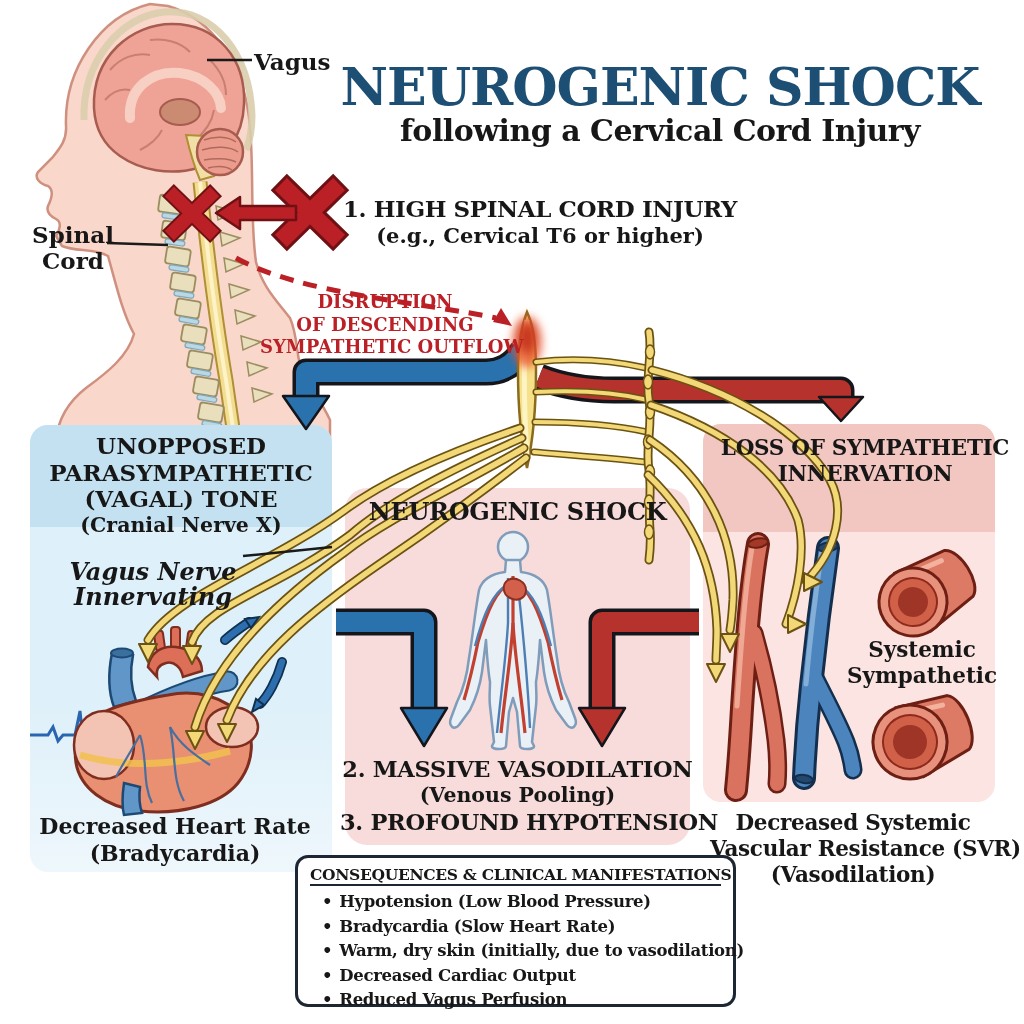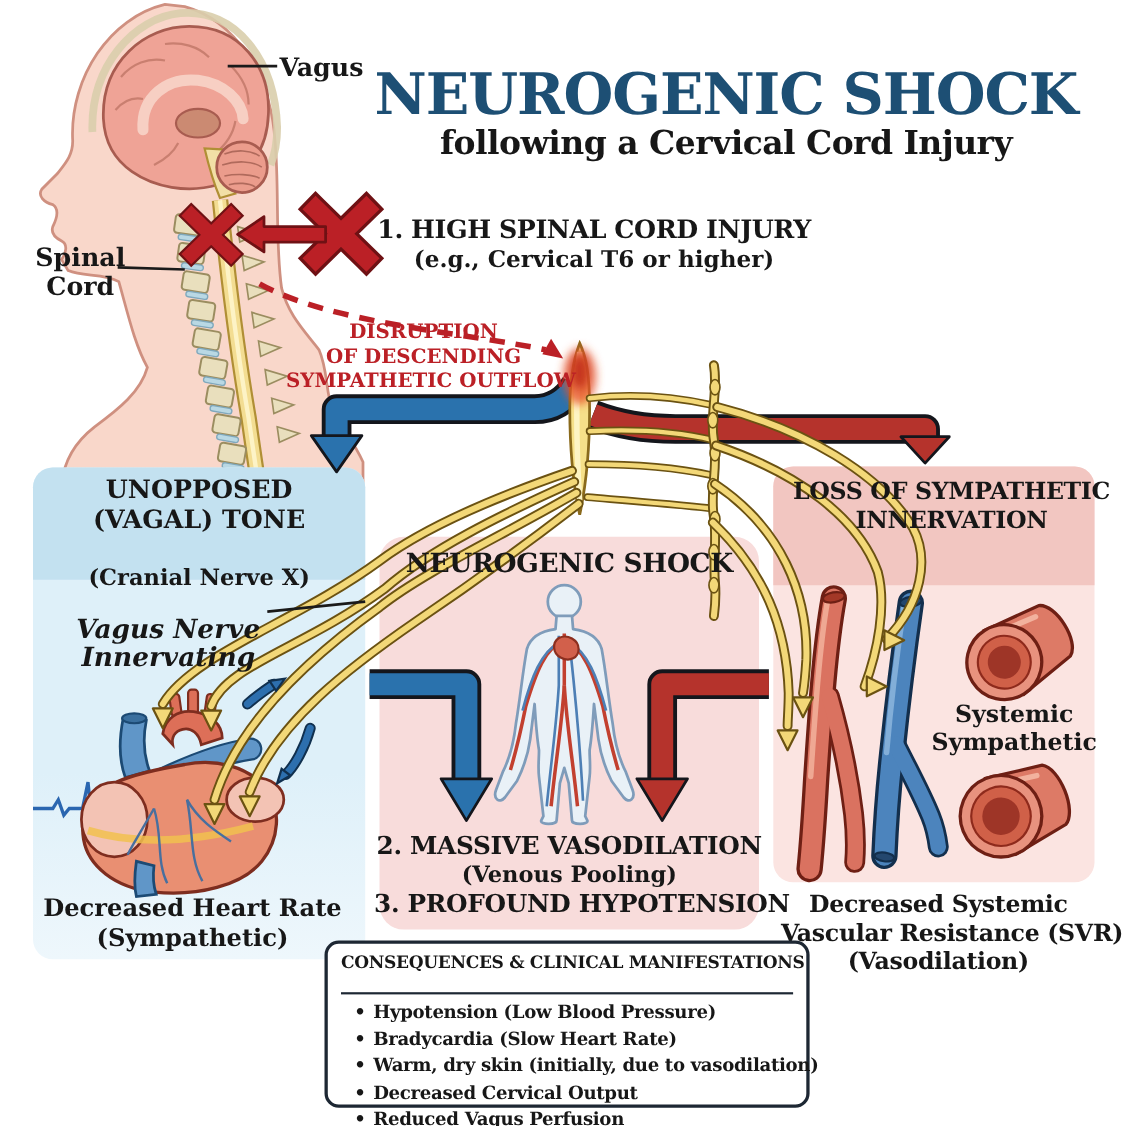--- a/index.html
+++ b/index.html
@@ -16,21 +16,21 @@
   #left-box-header{left:30px;top:425px;width:302px;height:102px;background:var(--box_blue_header);
     border-radius:18px 18px 0 0;}
   #middle-box{left:345px;top:488px;width:345px;height:357px;background:var(--box_pink_mid);border-radius:22px;}
   #right-box{left:703px;top:424px;width:292px;height:378px;background:var(--box_pink_body);}
   #right-box-header{left:703px;top:424px;width:292px;height:108px;background:var(--box_pink_header);
     border-radius:18px 18px 0 0;}
   
   #consequences-box{left:295px;top:855px;width:441px;height:152px;background:#ffffff;
     border:3px solid #1d2733;border-radius:13px;box-sizing:border-box;}
   #consequences-title{font-weight:bold;font-size:15.5px;letter-spacing:-0.3px;text-align:left;
-    margin:7px 12px 3px 12px;padding-bottom:18px;border-bottom:2.5px solid #1d2733;white-space:nowrap;}
+    margin:7px 12px 3px 12px;padding-bottom:0;border-bottom:2.5px solid #1d2733;white-space:nowrap;}
   #consequences-list{list-style:none;margin:4px 0 0 0;padding:0 0 0 24px;}
   #consequences-list li{font-weight:bold;font-size:16.5px;letter-spacing:-0.3px;line-height:24.6px;white-space:nowrap;}
   #consequences-list .blt{margin-right:7px;}
   
   #page-title{left:320px;top:56px;width:680px;font-size:52px;letter-spacing:-1px;color:var(--title_blue);}
   #page-subtitle{left:320px;top:113px;width:680px;font-size:30px;letter-spacing:-0.5px;}
   #brain-label{left:254px;top:48px;width:100px;font-size:23px;text-align:left;}
   #spinal-label{left:28px;top:222px;width:90px;font-size:23px;line-height:26px;}
   #step1-title{left:330px;top:195px;width:420px;font-size:23px;letter-spacing:-0.4px;}
   #step1-sub{left:330px;top:223px;width:420px;font-size:21px;}
@@ -391,32 +391,33 @@
   </div>
 
   <div class="abs txt" id="disruption-label" style="z-index:5">
     <div class="line">DISRUPTION</div>
     <div class="line">OF DESCENDING</div>
     <div class="line">SYMPATHETIC OUTFLOW</div>
   </div>
 
   <div class="abs txt" id="leftbox-title" style="z-index:5">
     <div class="line">UNOPPOSED</div>
+    <div class="line">PARASYMPATHETIC</div>
     <div class="line">(VAGAL) TONE</div>
   </div>
   <div class="abs txt" id="leftbox-sub" style="z-index:5">
     <div class="line">(Cranial Nerve X)</div>
   </div>
   <div class="abs txt" id="vagus-label" style="z-index:5">
     <div class="line">Vagus Nerve</div>
     <div class="line">Innervating</div>
   </div>
   <div class="abs txt" id="heart-caption" style="z-index:5">
     <div class="line">Decreased Heart Rate</div>
-    <div class="line">(Sympathetic)</div>
+    <div class="line">(Bradycardia)</div>
   </div>
 
   <div class="abs txt" id="middlebox-title" style="z-index:5">
     <div class="line">NEUROGENIC SHOCK</div>
   </div>
   <div class="abs txt" id="step2-label" style="z-index:5">
     <div class="line">2. MASSIVE VASODILATION</div>
   </div>
   <div class="abs txt" id="step2-sub" style="z-index:5">
     <div class="line">(Venous Pooling)</div>
@@ -438,18 +439,18 @@
     <div class="line">Vascular Resistance (SVR)</div>
     <div class="line">(Vasodilation)</div>
   </div>
 
   <div class="abs" id="consequences-box" style="z-index:5">
     <div id="consequences-title">CONSEQUENCES &amp; CLINICAL MANIFESTATIONS</div>
     <ul id="consequences-list">
       <li><span class="blt">•</span><span>Hypotension (Low Blood Pressure)</span></li>
       <li><span class="blt">•</span><span>Bradycardia (Slow Heart Rate)</span></li>
       <li><span class="blt">•</span><span>Warm, dry skin (initially, due to vasodilation)</span></li>
-      <li><span class="blt">•</span><span>Decreased Cervical Output</span></li>
+      <li><span class="blt">•</span><span>Decreased Cardiac Output</span></li>
       <li><span class="blt">•</span><span>Reduced Vagus Perfusion</span></li>
     </ul>
   </div>
 
 </div>
 
 </body></html>

